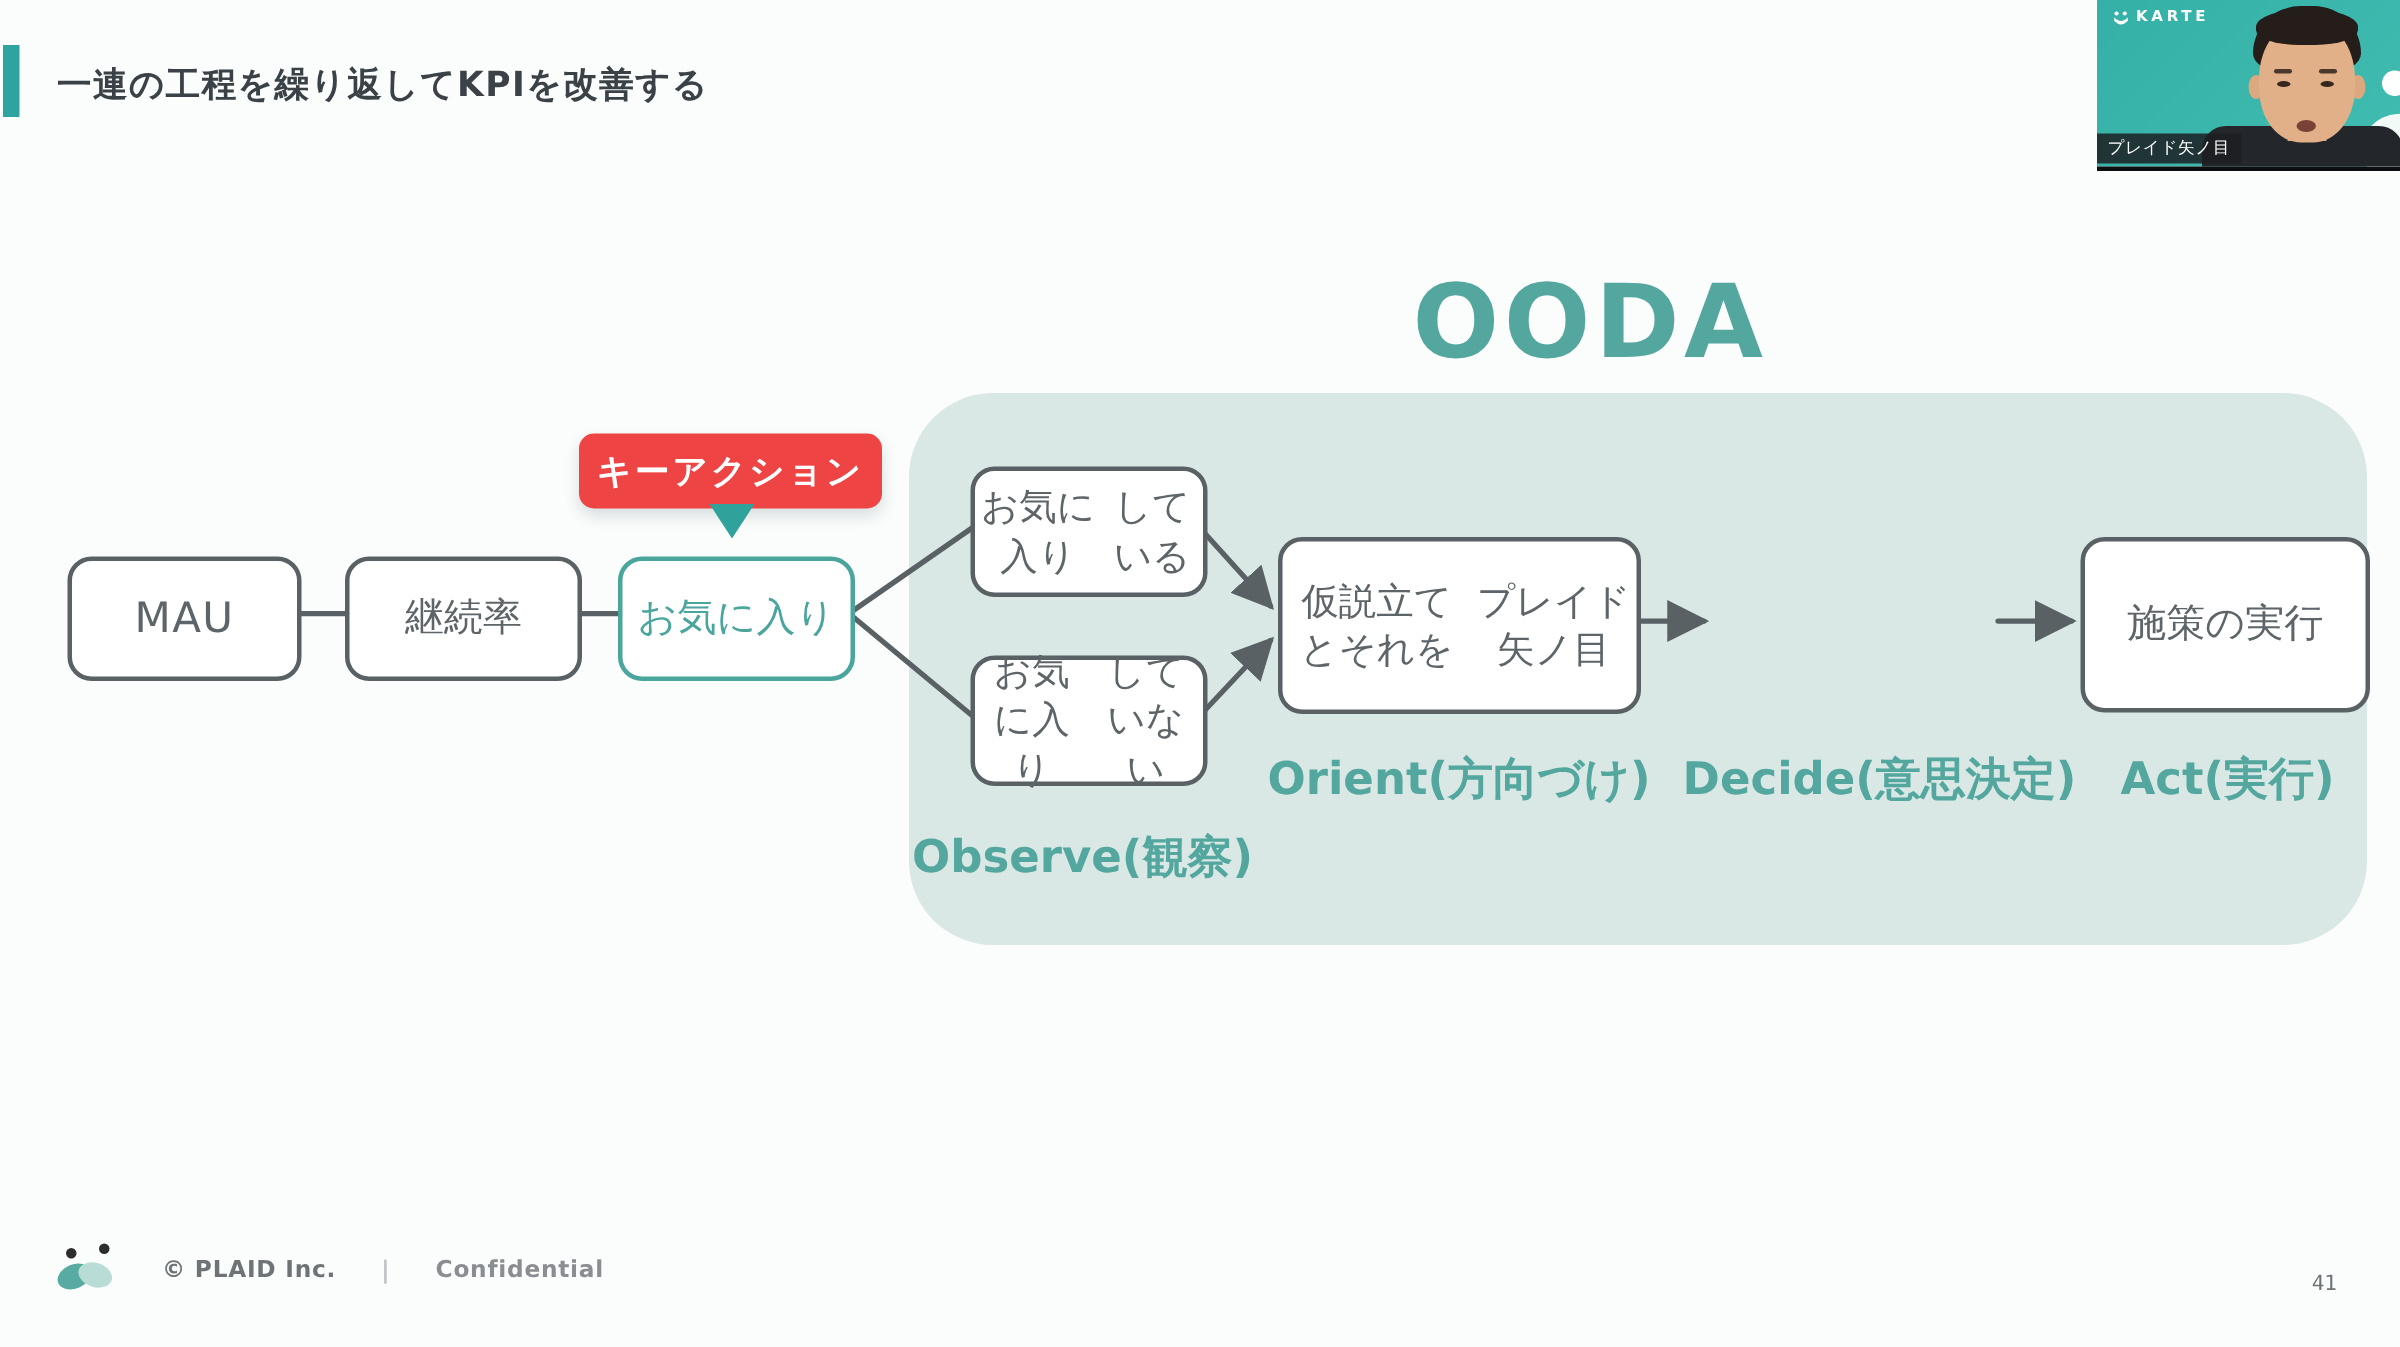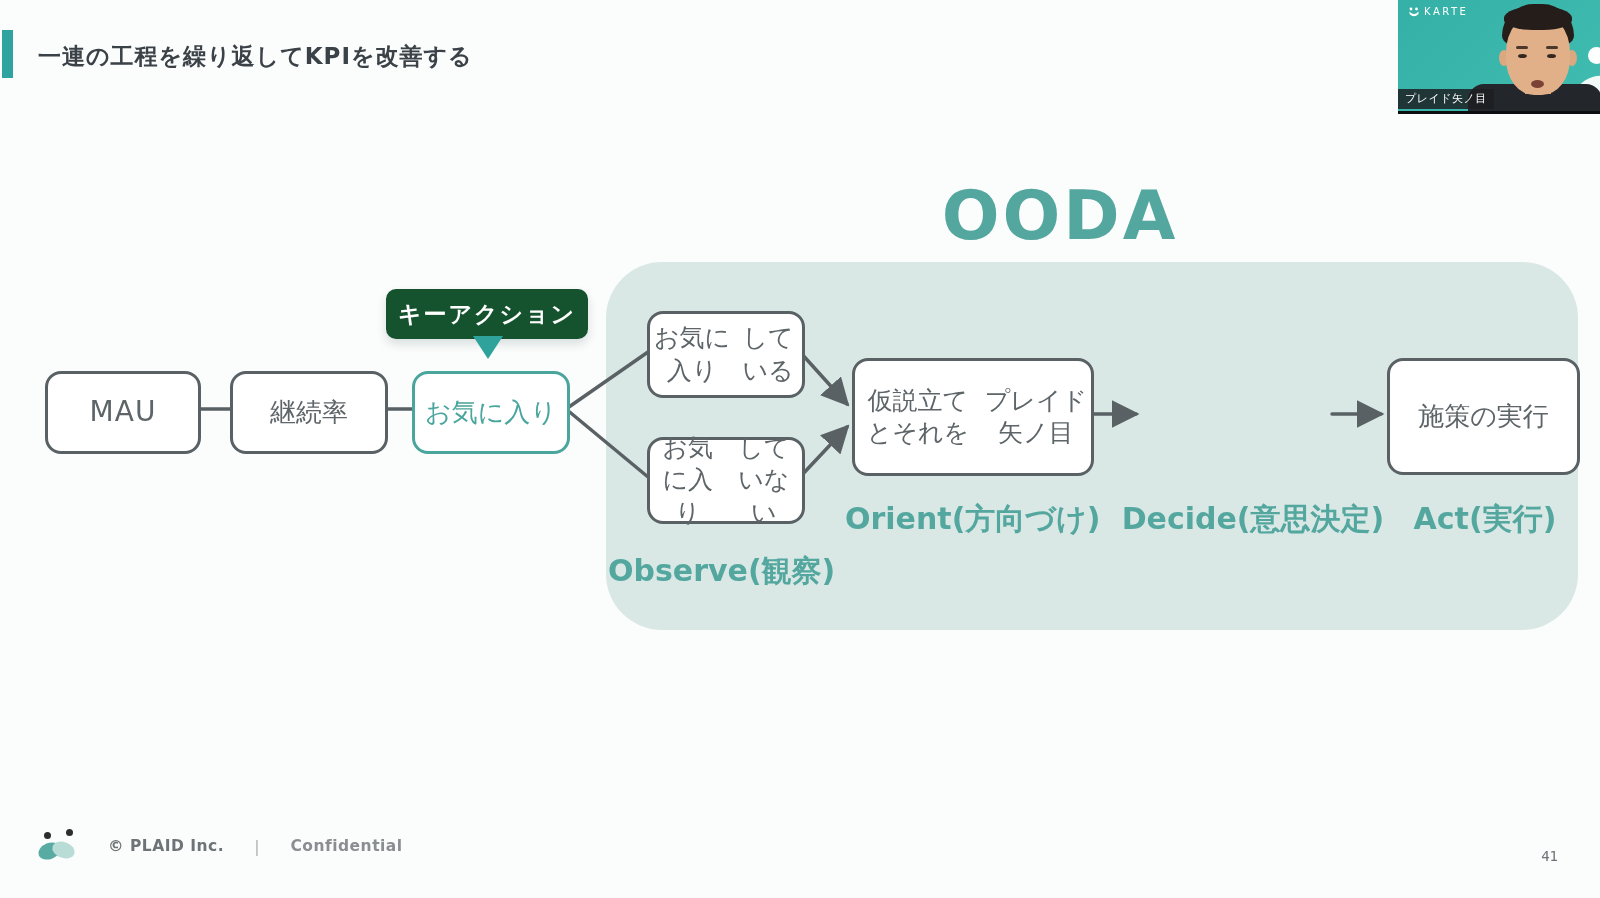--- a/index.html
+++ b/index.html
@@ -30,40 +30,40 @@
   #box-mau{left:45px;top:371px;width:150px;height:77px;font-size:28px;letter-spacing:1px;}
   #box-retention{left:230px;top:371px;width:152px;height:77px;}
   #box-favorite{left:412px;top:371px;width:152px;height:77px;border-color:#4aa59d;color:#4aa59d;}
   #box-fav-yes{left:647px;top:311px;width:152px;height:81px;font-size:25px;}
   #box-fav-no{left:647px;top:437px;width:152px;height:81px;font-size:25px;}
   #box-hypothesis{left:852px;top:358px;width:236px;height:112px;font-size:25px;}
   #box-decide{left:1142px;top:358px;width:189px;height:111px;}
   #box-act{left:1387px;top:358px;width:187px;height:111px;}
 
   
-  .callout{position:absolute;left:386px;top:289px;width:202px;height:50px;background:#14532d;
+  .callout{position:absolute;left:386px;top:289px;width:202px;height:50px;background:#ef4444;
            border-radius:10px;display:flex;align-items:center;justify-content:center;
            color:#fff;font-size:23px;font-weight:700;letter-spacing:2px;z-index:4;
            box-shadow:0 5px 10px rgba(60,90,88,.18);}
   .callout-pointer{position:absolute;left:473px;top:336px;width:0;height:0;z-index:4;
            border-left:15px solid transparent;border-right:15px solid transparent;
            border-top:23px solid #2fa39b;}
 
   
   .phase{position:absolute;font-size:30px;font-weight:700;color:#54a79f;z-index:3;white-space:nowrap;}
   #lbl-observe{left:608px;top:551px;}
   #lbl-orient{left:845px;top:499px;width:248px;text-align:center;}
   #lbl-decide{left:1115px;top:499px;width:276px;text-align:center;}
   #lbl-act{left:1385px;top:499px;width:200px;text-align:center;}
 
   
   .webcam{position:absolute;left:1398px;top:0;width:202px;height:111px;overflow:hidden;
           background:linear-gradient(135deg,#35b0a6,#41bcb1);border-bottom:3px solid #0c0e10;z-index:6;}
   .karte-logo{position:absolute;left:10px;top:6px;display:flex;align-items:center;gap:4px;
-          color:#fff;font-size:10px;font-weight:400;letter-spacing:2.5px;}
+          color:#fff;font-size:10px;font-weight:700;letter-spacing:2.5px;}
   .deco-circle{position:absolute;left:190px;top:47px;width:17px;height:17px;border-radius:50%;background:#fdfefe;}
   .deco-blob{position:absolute;left:176px;top:76px;width:50px;height:44px;border-radius:50%;
           background:#f2faf8;transform:rotate(-15deg);}
   .av-body{position:absolute;left:70px;top:84px;width:134px;height:30px;background:#23262b;
           border-radius:16px 16px 0 0;}
   .av-neck{position:absolute;left:127px;top:84px;width:26px;height:10px;background:#d9a57c;}
   .av-hair{position:absolute;left:104px;top:4px;width:72px;height:44px;background:#241d19;
           border-radius:38px 38px 34% 34%;}
   .av-ear-l{position:absolute;left:101px;top:50px;width:10px;height:16px;background:#dba87f;border-radius:50%;}
   .av-ear-r{position:absolute;left:169px;top:50px;width:10px;height:16px;background:#dba87f;border-radius:50%;}

